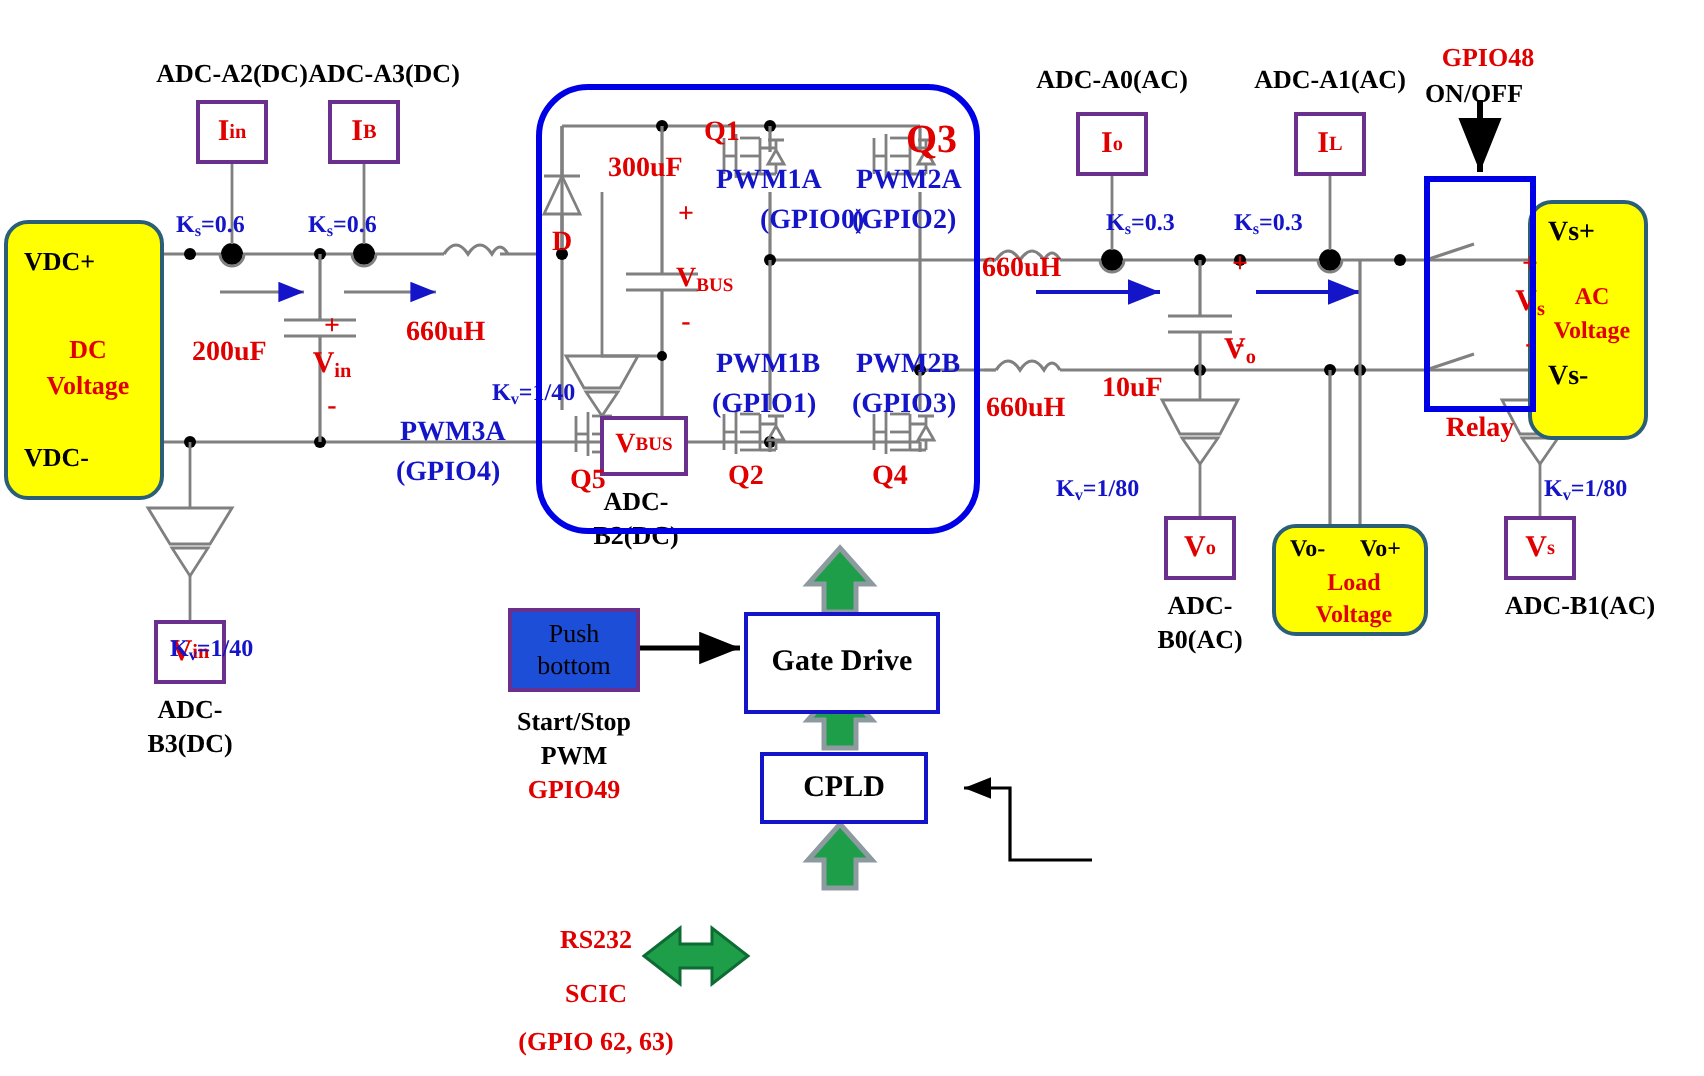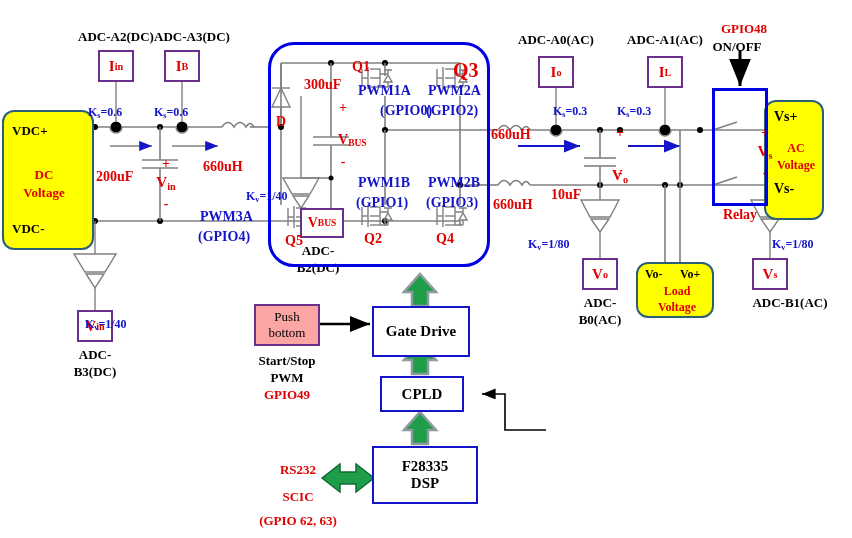--- a/index.html
+++ b/index.html
@@ -32,21 +32,21 @@
   }
   
   .dblk{
     position:absolute;background:#ffffff;
     border:2.5px solid #1414c8;box-sizing:border-box;
     display:flex;align-items:center;justify-content:center;
     text-align:center;color:#000;font-weight:bold;
     font-family:"Liberation Serif",serif;
   }
   .pbtn{
-    position:absolute;background:#fca5a5;
+    position:absolute;background:#1d4ed8;
     border:2.5px solid #6b2f8e;box-sizing:border-box;
     display:flex;align-items:center;justify-content:center;
     text-align:center;color:#000;
   }
   
   .conv{
     position:absolute;border:3px solid #0000e6;border-radius:26px;
     box-sizing:border-box;background:transparent;
   }
   .relaybox{
@@ -310,21 +310,21 @@
     </g>
     <g>
       <path d="M420,412 L436,430 L428,430 L428,444 L412,444 L412,430 L404,430 z" fill="#1f9e4a" stroke="#8d9aa0" stroke-width="2.5"></path>
     </g>
 
     <g>
       <path d="M322,478 L340,464 L340,472 L356,472 L356,464 L374,478 L356,492 L356,484 L340,484 L340,492 z" fill="#1f9e4a" stroke="#0f6b34" stroke-width="1.5"></path>
     </g>
   </svg>
 
-  <div class="yel" style="left:2px;top:110px;width:92px;height:140px;">
+  <div class="yel" style="left:2px;top:110px;width:80px;height:140px;">
     <div class="lbl blk" style="left:8px;top:12px;font-size:13px;">VDC+</div>
     <div class="lbl red ctr" style="left:40px;top:56px;font-size:13px;">DC</div>
     <div class="lbl red ctr" style="left:40px;top:74px;font-size:13px;">Voltage</div>
     <div class="lbl blk" style="left:8px;top:110px;font-size:13px;">VDC-</div>
   </div>
 
   <div class="yel" style="left:764px;top:100px;width:60px;height:120px;">
     <div class="lbl blk" style="left:8px;top:8px;font-size:14px;">Vs+</div>
     <div class="lbl red ctr" style="left:30px;top:40px;font-size:12px;">AC</div>
     <div class="lbl red ctr" style="left:30px;top:57px;font-size:12px;">Voltage</div>
@@ -478,23 +478,19 @@
     <span>bottom</span>
   </div>
   <div class="lbl blk ctr" style="left:287px;top:354px;font-size:13px;">Start/Stop</div>
   <div class="lbl blk ctr" style="left:287px;top:371px;font-size:13px;">PWM</div>
   <div class="lbl red ctr" style="left:287px;top:388px;font-size:13px;">GPIO49</div>
 
   <div class="dblk" style="left:372px;top:306px;width:98px;height:51px;font-size:15px;">Gate Drive</div>
 
   <div class="dblk" style="left:380px;top:376px;width:84px;height:36px;font-size:15px;">CPLD</div>
 
-  <div class="dblk" style="left:372px;top:446px;width:106px;height:58px;font-size:15px;flex-direction:column;">
-    <span>F28335</span>
-    <span>DSP</span>
-  </div>
 
 
   <div class="lbl red ctr" style="left:298px;top:463px;font-size:13px;">RS232</div>
   <div class="lbl red ctr" style="left:298px;top:490px;font-size:13px;">SCIC</div>
   <div class="lbl red ctr" style="left:298px;top:514px;font-size:13px;">(GPIO 62, 63)</div>
 
 </div>
 
 </body></html>

